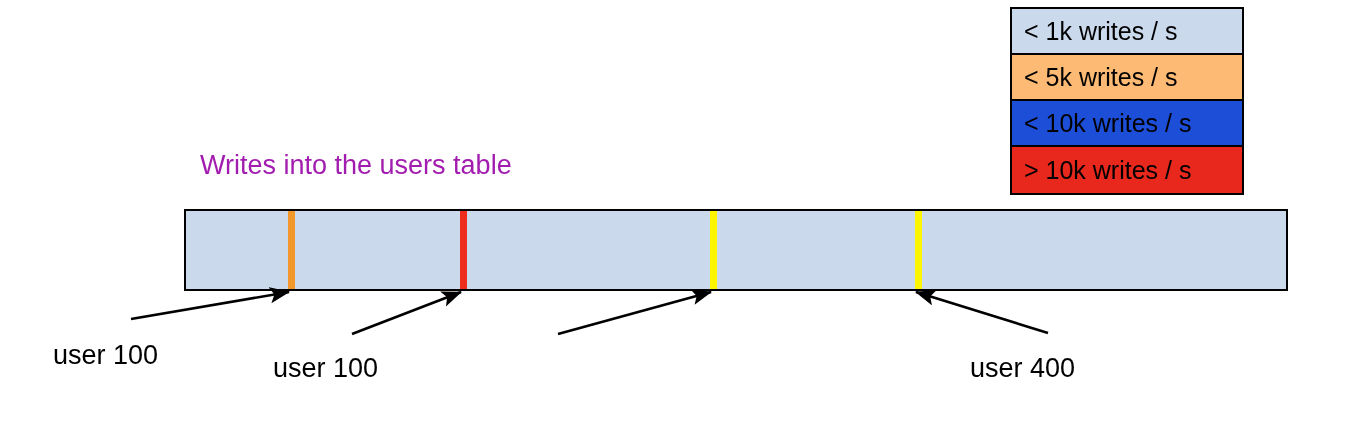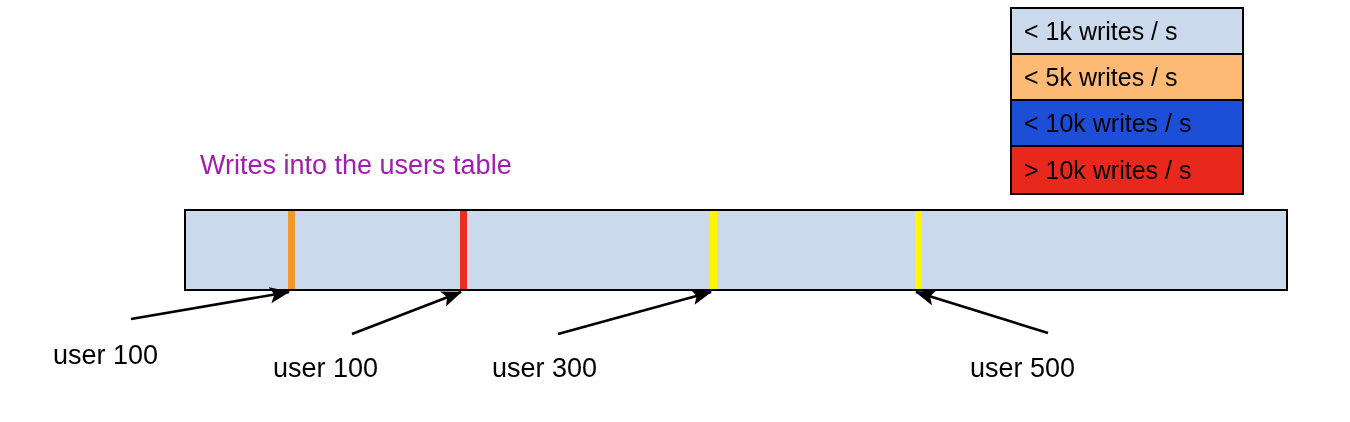--- a/index.html
+++ b/index.html
@@ -125,16 +125,15 @@
     <g id="arrow-group" stroke="#000000" stroke-width="2.6" fill="none">
         <line x1="131" y1="319" x2="289" y2="292" marker-end="url(#ah)"></line>
         <line x1="352" y1="334" x2="461" y2="292" marker-end="url(#ah)"></line>
         <line x1="558" y1="334" x2="711" y2="292" marker-end="url(#ah)"></line>
         <line x1="1048" y1="333" x2="916" y2="292" marker-end="url(#ah)"></line>
       </g>
   </svg>
 
   <div class="pointer-label" style="left: 53px; top: 340px;">user 100</div>
   <div class="pointer-label" style="left: 273px; top: 353px;">user 100</div>
-  <div class="pointer-label" style="left: 492px; top: 353px;">user 300</div>
-  <div class="pointer-label" style="left: 970px; top: 353px;">user 500</div>
+  <div class="pointer-label" style="left: 970px; top: 353px;">user 400</div>
 
 </div>
 
 </body></html>

